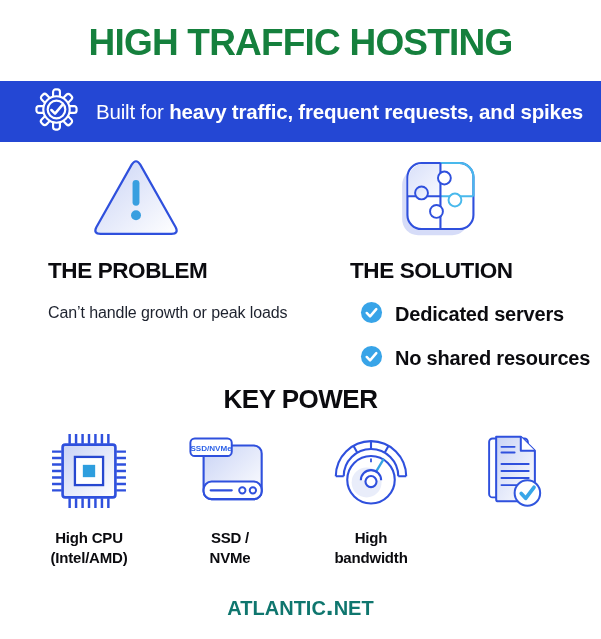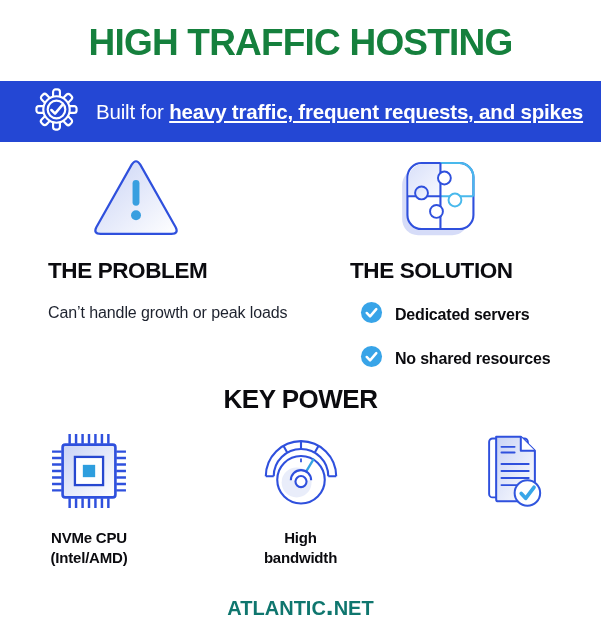--- a/index.html
+++ b/index.html
@@ -14,38 +14,38 @@
   .title {
     margin-top:22px; text-align:center;
     font-size:37px; font-weight:bold; letter-spacing:-0.8px; color:#15803d;
   }
 
   .banner {
     margin-top:17px; height:61px; background:#2447d4;
     display:flex; align-items:center; padding:0 16px 0 34px; gap:17px;
   }
   .banner-text { color:#fff; font-size:20.5px; letter-spacing:-0.2px; white-space:nowrap; }
-  .banner-text .hl { font-weight:bold;text-decoration:underline; }
+  .banner-text .hl { font-weight:bold; }
 
   .columns { display:flex; padding:14px 0 0 48px; }
   .col-problem { width:292px; }
   .col-solution { flex:1; padding-left:10px; }
   .icon-wrap { height:86px; }
   .col-problem .icon-wrap { margin-left:40px; width:96px; }
   .col-solution .icon-wrap { margin-left:46px; width:88px; }
 
   .section-heading {
     font-size:22.5px; font-weight:bold; letter-spacing:-0.4px;
     margin-top:16px; color:#0b0b0f;
   }
   .problem-line { font-size:16px; color:#1d222e; margin-top:20px; letter-spacing:-0.1px; }
 
   .check-list { margin-top:14px; }
   .check-row { display:flex; align-items:center; gap:12px; margin-top:17px; padding-left:10px; }
-  .check-row .check-label { font-size:16px; font-weight:bold; letter-spacing:-0.2px; }
+  .check-row .check-label { font-size:20px; font-weight:bold; letter-spacing:-0.2px; }
 
   .key-power-heading {
     text-align:center; font-size:26px; font-weight:bold; letter-spacing:-0.5px;
     margin-top:12px;
   }
   .features { display:flex; justify-content:space-between; padding:12px 22px 0; }
   .feature { width:134px; text-align:center; }
   .feature .f-icon { width:88px; height:88px; }
   .feature-label { font-size:15px; font-weight:bold; line-height:1.35; margin-top:9px; letter-spacing:-0.2px; }
 
@@ -159,25 +159,40 @@
         <path d="M28 8 V19 M35.3 8 V19 M42.7 8 V19 M50 8 V19 M57.3 8 V19 M64.7 8 V19 M72 8 V19"></path>
         <path d="M28 81 V92 M35.3 81 V92 M42.7 81 V92 M50 81 V92 M57.3 81 V92 M64.7 81 V92 M72 81 V92"></path>
         <path d="M8 28 H19 M8 35.3 H19 M8 42.7 H19 M8 50 H19 M8 57.3 H19 M8 64.7 H19 M8 72 H19"></path>
         <path d="M81 28 H92 M81 35.3 H92 M81 42.7 H92 M81 50 H92 M81 57.3 H92 M81 64.7 H92 M81 72 H92"></path>
       </g>
       <rect x="20" y="20" width="60" height="60" rx="3" fill="url(#lgIce)" stroke="#2f50dd" stroke-width="3"></rect>
       <rect x="34" y="34" width="32" height="32" fill="#fff" stroke="#2647d0" stroke-width="2.6"></rect>
       <rect x="43" y="43" width="14" height="14" fill="#2e9ede"></rect>
     </svg>
     <div class="feature-label">
-      <div>NVMe CPU</div>
+      <div>High CPU</div>
       <div>(Intel/AMD)</div>
     </div>
   </div>
 
+  <div class="feature">
+    <svg class="f-icon" viewBox="0 0 100 100">
+      <rect x="20" y="21" width="66" height="61" rx="9" fill="url(#lgIce)" stroke="#2f50dd" stroke-width="2.4"></rect>
+      <rect x="20" y="62" width="66" height="20" rx="9" fill="#fff" stroke="#2f50dd" stroke-width="2.4"></rect>
+      <path d="M28 72 H52" stroke="#2f50dd" stroke-width="2.4" stroke-linecap="round"></path>
+      <circle cx="64" cy="72" r="3.6" fill="#fff" stroke="#2f50dd" stroke-width="2.2"></circle>
+      <circle cx="76" cy="72" r="3.6" fill="#fff" stroke="#2f50dd" stroke-width="2.2"></circle>
+      <rect x="5" y="13" width="47" height="20" rx="5" fill="#fff" stroke="#2f50dd" stroke-width="2.2"></rect>
+      <text x="28.5" y="27.5" text-anchor="middle" font-size="9.2" font-weight="bold" fill="#2e63e8">SSD/NVMe</text>
+    </svg>
+    <div class="feature-label">
+      <div>SSD /</div>
+      <div>NVMe</div>
+    </div>
+  </div>
 
   <div class="feature">
     <svg class="f-icon" viewBox="0 0 100 100">
       <g fill="none" stroke="#2f50dd" stroke-width="2.4">
         <path d="M10 56 A40 40 0 0 1 90 56"></path>
         <path d="M19 56 A31 31 0 0 1 81 56"></path>
         <path d="M10 56 H19 M81 56 H90"></path>
         <path d="M30 21.4 L34.5 29.2 M50 16 V25 M70 21.4 L65.5 29.2"></path>
         <circle cx="50" cy="60" r="27" fill="#fff"></circle>
       </g>

